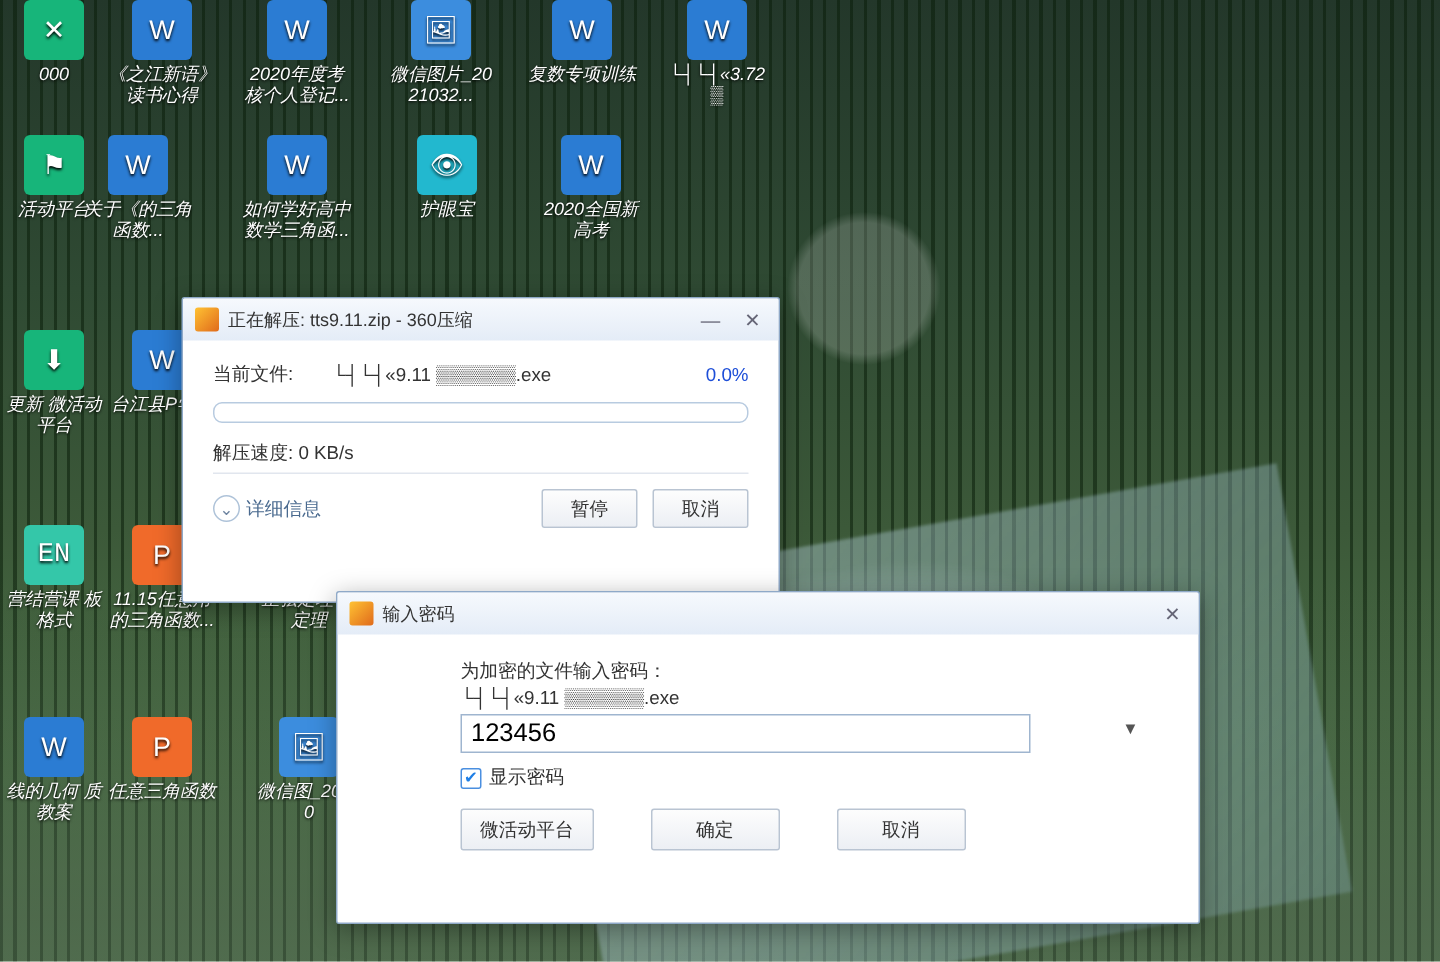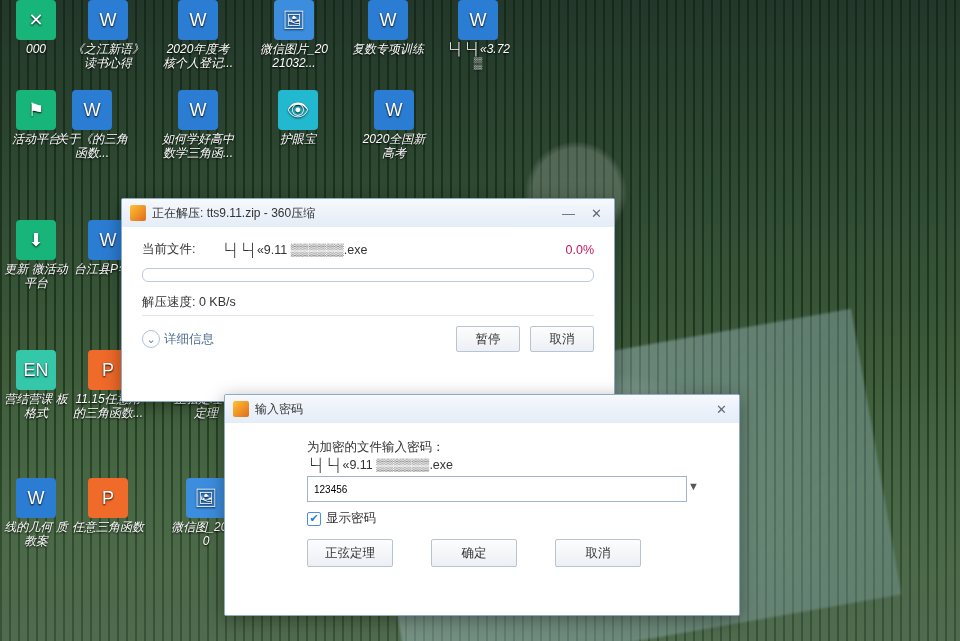--- a/index.html
+++ b/index.html
@@ -26,59 +26,59 @@
 
 
 .desktop-icons { position:absolute; left:0; top:0; width:460px; height:641px; }
 .dicon { position:absolute; width:72px; text-align:center; color:#fff; font-size:12px; text-shadow:0 1px 2px #000; }
 .dicon .g { width:40px; height:40px; margin:0 auto 2px; border-radius:4px; display:flex; align-items:center; justify-content:center; font-size:18px; color:#fff;}
 .dicon .lbl { line-height:14px; word-break:break-all;font-style:italic; }
 .ic-w  { background:#2B7CD3; } 
 .ic-p  { background:#F06A2A; } 
 .ic-img{ background:#3c8dde; } 
 .ic-grn{ background:#17B57A; } 
-.ic-ln { background:#34C7A9; } 
+.ic-ln { background:#34C7A9;font-family:Liberation Mono, monospace; } 
 .ic-eye{ background:#22B8CF; } 
 
 
 .win {
   position:absolute; background:#fff; border:1px solid #8FA9C8; box-shadow:0 4px 18px rgba(0,0,0,.35);
   border-radius:2px; overflow:hidden;
 }
 .titlebar {
   display:flex; align-items:center; gap:6px; padding:4px 8px; height:28px;
   background:linear-gradient(#F6F9FD,#E4ECF7); font-size:12px; color:#333;
 }
 .titlebar .app-icon { width:16px; height:16px; background:linear-gradient(135deg,#FFC233,#E06A1B); border-radius:2px; }
 .win-ctrls { margin-left:auto; display:flex; gap:8px; color:#667; }
 .win-ctrls span { font-size:13px; padding:0 4px; cursor:pointer; }
 
 .body-pad { padding:14px 20px 14px 20px; font-size:12.5px; color:#333; }
 
 
-#extract-win { left:121px; top:198px; width:494px; height:204px; }
+#extract-win { left:121px; top:198px; width:399px; height:204px; }
 .row { display:flex; align-items:center; margin-bottom:6px;gap:26px; }
 .grow { flex:1; }
-.pct  { color:#be185d; }
+.pct  { color:#1d4ed8; }
 .progress { height:14px; border:1px solid #B8CBE0; border-radius:6px; background:#fff; margin:10px 0 12px; }
 .details-row { display:flex; align-items:center; border-top:1px solid #E1E6EE; padding-top:10px; margin-top:4px;}
 .details-btn { display:flex; align-items:center; gap:4px; color:#4A6A8F; cursor:pointer; }
 .circle { width:18px; height:18px; border:1px solid #AFC3D9; border-radius:50%; display:flex; align-items:center; justify-content:center; font-size:11px; color:#6E84A0;}
 .btn {
   min-width:64px; height:26px; padding:0 12px; background:linear-gradient(#FDFDFD,#ECEFF4);
   border:1px solid #B9C4D2; border-radius:2px; font-size:12.5px; color:#333; cursor:pointer;
 }
 .btn-lg { min-width:86px; height:28px; }
 
 
-#pwd-win { left:224px; top:394px; width:516px; height:222px; }
+#pwd-win { left:224px; top:394px; width:576px; height:222px; }
 .pw-body { padding:16px 30px 14px 46px; font-size:12.5px; color:#333;margin-left:36px; }
 .pw-input-wrap { position:relative; margin:4px 0 8px; }
 .pw-input {
-  width:380px; height:26px; border:1px solid #9FB5CF; padding:2px 24px 2px 6px; font-size:10px; outline:none;
+  width:380px; height:26px; border:1px solid #9FB5CF; padding:2px 24px 2px 6px; font-size:17px; outline:none;
 }
 .pw-dd { position:absolute; right:10px; top:4px; font-size:11px; color:#555; cursor:pointer; }
 .chk { display:flex; align-items:center; gap:5px; margin-bottom:12px; }
 .chk .box { width:14px; height:14px; border:1px solid #4A8FE0; border-radius:2px; display:flex; align-items:center; justify-content:center; color:#1F7FE6; font-size:11px;}
 .pw-btns { display:flex; gap:38px; }
 </style>
 </head>
 <body>
 
 <div class="forest"></div>
@@ -207,18 +207,18 @@
     <div style="margin:2px 0 4px">└┤└┤«9.11 ▒▒▒▒▒▒.exe</div>
     <div class="pw-input-wrap">
       <input class="pw-input" value="123456" style="">
       <span class="pw-dd">▼</span>
     </div>
     <label class="chk">
       <span class="box">✔</span>
       <span>显示密码</span>
     </label>
     <div class="pw-btns">
-      <button class="btn btn-lg">正弦定理</button>
+      <button class="btn btn-lg">微活动平台</button>
       <button class="btn btn-lg">确定</button>
       <button class="btn btn-lg">取消</button>
     </div>
   </div>
 </div>
 
 </body></html>

